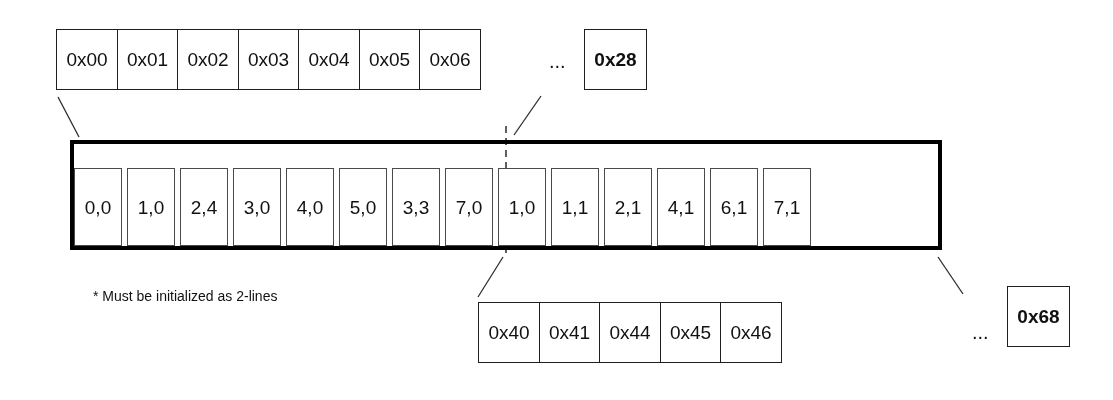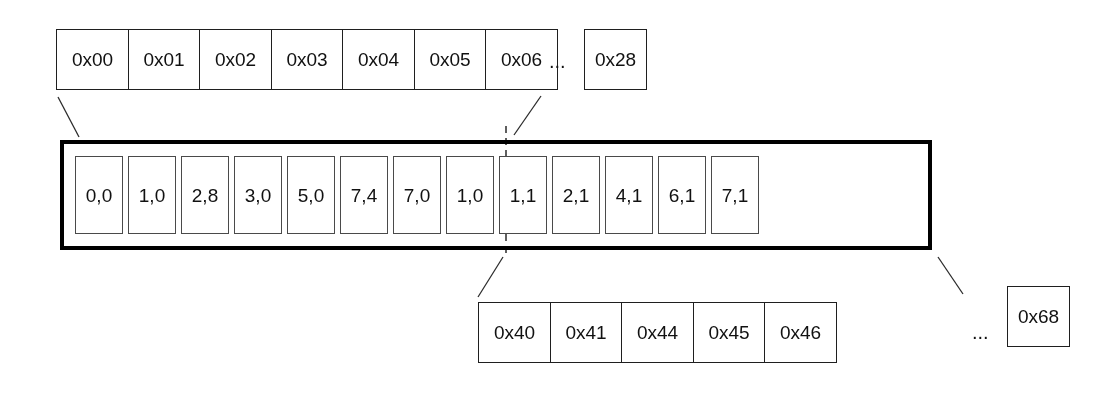--- a/index.html
+++ b/index.html
@@ -25,33 +25,32 @@
 
   .addr-row{position:absolute;display:flex;}
   .cells{display:flex;}
   .cell{
     box-sizing:border-box;
     display:flex;align-items:center;justify-content:center;
     font-size:19px;line-height:1;color:var(--text);
     background:var(--background);
   }
   .addr-cell{
-    width:73px;height:61px;
+    width:62px;height:61px;
     border:1.5px solid var(--cell-border);
   }
   .cells .addr-cell + .addr-cell{margin-left:-1.5px;}
-  .cell.lone{position:absolute;width:63px;height:61px;}
+  .cell.lone{position:absolute;width:63px;height:61px;font-weight:bold;}
 
   .frame{
-    position:absolute;left:60px;top:140px;
+    position:absolute;left:70px;top:140px;
     width:872px;height:110px;
     box-sizing:border-box;
     border:4px solid var(--frame-border);
-    display:flex;align-items:center;
-    padding-left:11px;
+    display:flex;align-items:flex-end;
   }
   .cells.mid{gap:5px;}
   .mid-cell{
     width:48px;height:78px;
     border:1.5px solid var(--inner-cell-border);
   }
 
   .dots{position:absolute;font-size:20px;line-height:20px;color:var(--text);}
   .note{position:absolute;left:93px;top:288px;font-size:14px;line-height:16px;color:var(--text);}
 </style>
@@ -79,34 +78,36 @@
         <div class="cell addr-cell">0x06</div>
       </div>
   </div>
   <div class="dots" style="left:549px;top:51px">...</div>
   <div class="cell addr-cell lone" style="left:584px;top:29px">0x28</div>
 
   <div class="frame">
     <div class="cells mid">
         <div class="cell mid-cell">0,0</div>
         <div class="cell mid-cell">1,0</div>
-        <div class="cell mid-cell">2,8</div>
+        <div class="cell mid-cell">2,4</div>
         <div class="cell mid-cell">3,0</div>
+        <div class="cell mid-cell">4,0</div>
         <div class="cell mid-cell">5,0</div>
-        <div class="cell mid-cell">7,4</div>
+        <div class="cell mid-cell">3,3</div>
         <div class="cell mid-cell">7,0</div>
         <div class="cell mid-cell">1,0</div>
         <div class="cell mid-cell">1,1</div>
         <div class="cell mid-cell">2,1</div>
         <div class="cell mid-cell">4,1</div>
         <div class="cell mid-cell">6,1</div>
         <div class="cell mid-cell">7,1</div>
       </div>
   </div>
 
+  <div class="note">* Must be initialized as 2-lines</div>
 
   <div class="addr-row" style="left:478px;top:302px">
     <div class="cells">
         <div class="cell addr-cell">0x40</div>
         <div class="cell addr-cell">0x41</div>
         <div class="cell addr-cell">0x44</div>
         <div class="cell addr-cell">0x45</div>
         <div class="cell addr-cell">0x46</div>
       </div>
   </div>

